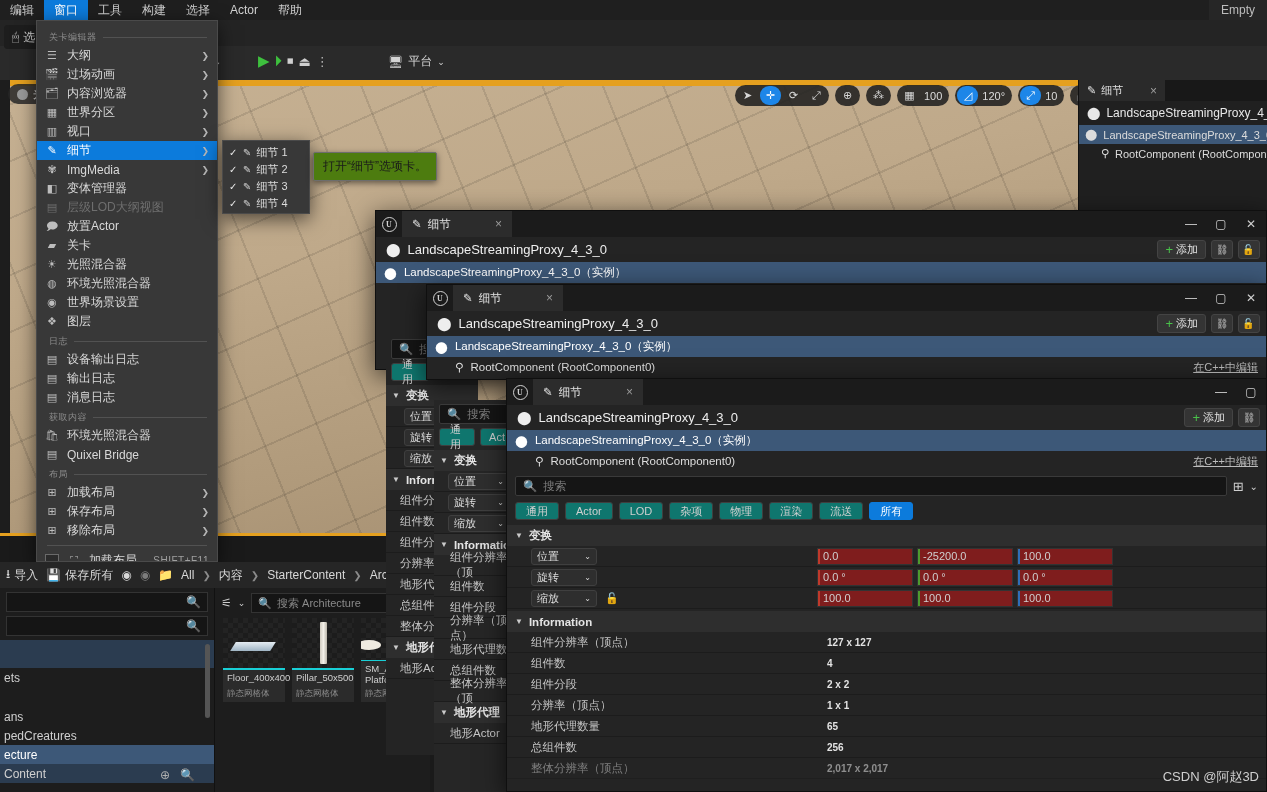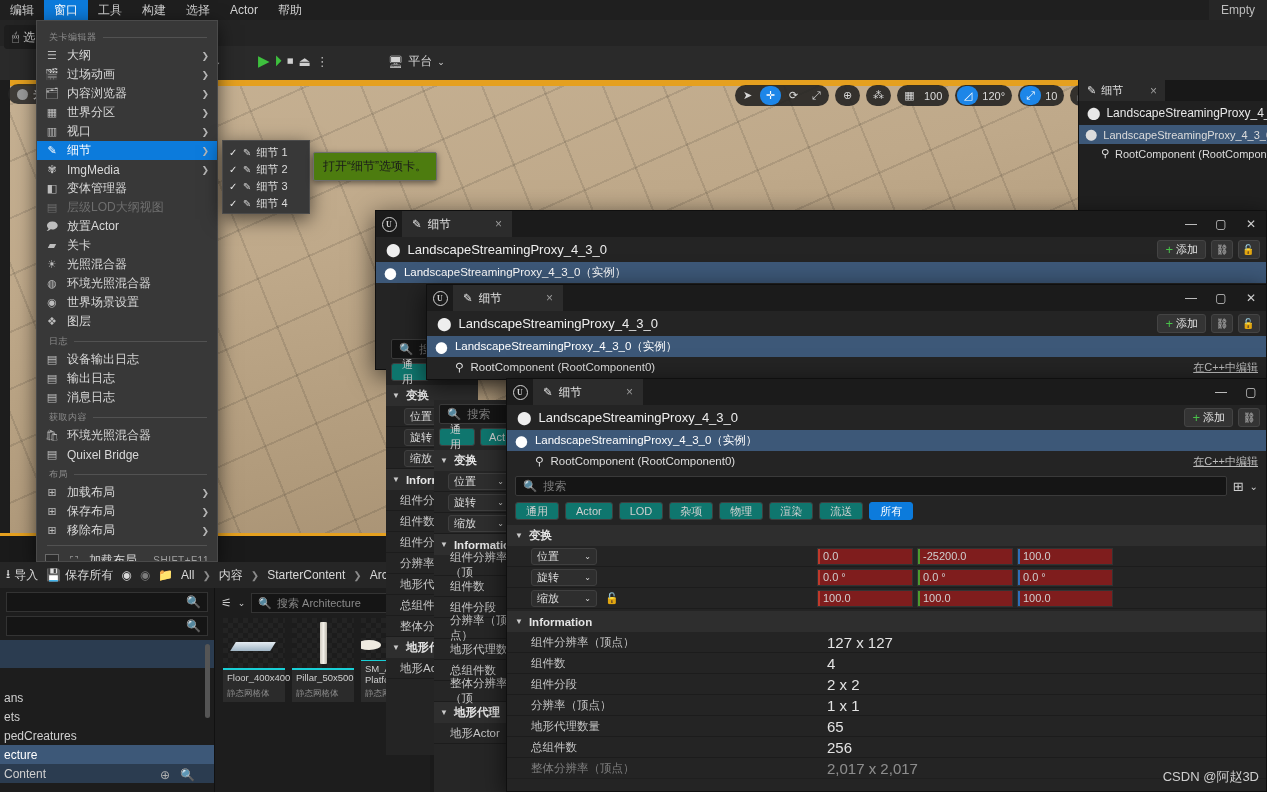--- a/index.html
+++ b/index.html
@@ -162,21 +162,21 @@
   }
   .fbtn.on{ background:#0c7bdc; border-color:#0c7bdc; color:#fff; }
 
   .sechdr{
     display:flex; align-items:center; gap:6px; height:21px; padding:0 8px;
     background:#2e2e2e; font-size:11.5px; color:#e4e4e4; font-weight:bold;
   }
   .sechdr .tri{ font-size:8px; color:#cacaca; }
   .proprow{ display:flex; align-items:center; height:21px; border-bottom:1px solid #1c1c1c; }
   .proplbl{ width:320px; padding-left:24px; font-size:11.5px; color:#c6c6c6; }
-  .propval{ flex:1; font-size:15px; color:#e3e3e3; font-weight:normal; }
+  .propval{ flex:1; font-size:10px; color:#e3e3e3; font-weight:bold; }
   .combo{
     background:#2e2e2e; border:1px solid #3f3f3f; border-radius:3px; height:17px; width:66px;
     display:flex; align-items:center; justify-content:space-between; padding:0 5px;
     font-size:11px; color:#dcdcdc; margin-left:24px;
   }
   .combo .cv{ font-size:8px; }
   .numfield{
     background:#7f1d1d; border:1px solid #333; height:17px; width:96px;
     display:flex; align-items:center; padding:0 5px; font-size:11px; color:#cfcfcf;
     position:relative; margin-right:4px;
@@ -503,25 +503,25 @@
   <div class="cbsearch">
       <span>🔍</span>
     </div>
   <div class="cbsearch">
       <span>🔍</span>
     </div>
   <div style="position:relative;">
     <div class="treeitem hl2" style="height:28px;">
         <span></span>
       </div>
+    <div class="treeitem">
+        <span>ets</span>
+      </div>
     <div class="treeitem" style="margin-top:20px;">
         <span>ans</span>
-      </div>
-    <div class="treeitem">
-        <span>ets</span>
       </div>
     <div class="treeitem">
         <span>pedCreatures</span>
       </div>
     <div class="treeitem hl">
         <span>ecture</span>
       </div>
     <div class="treeitem hl2">
         <span>Content</span>
       </div>

